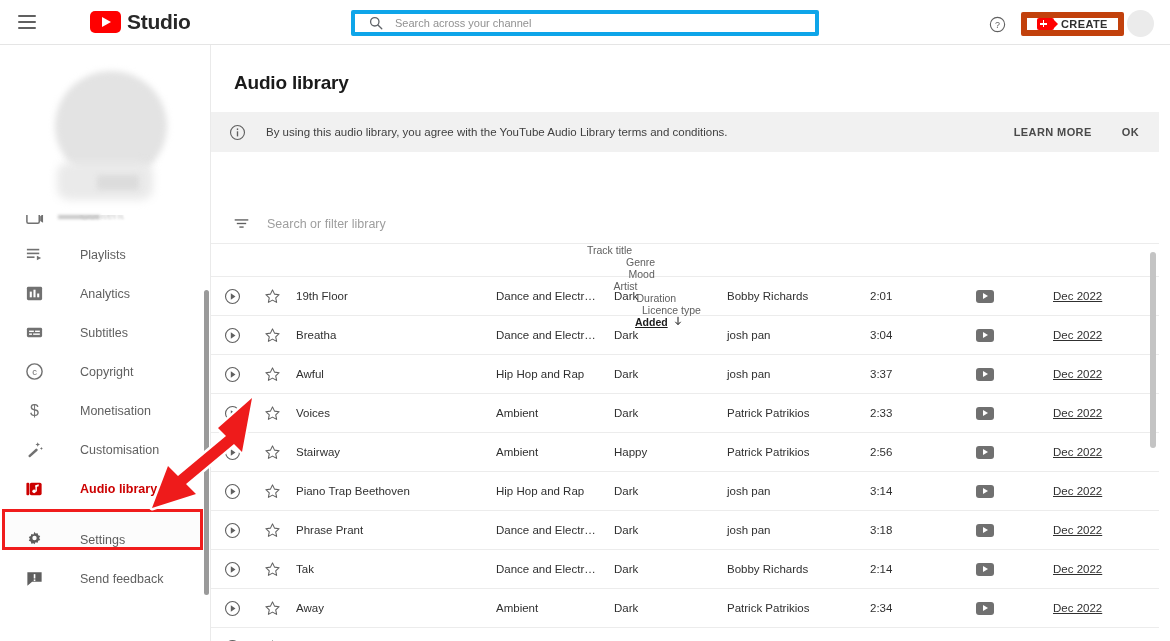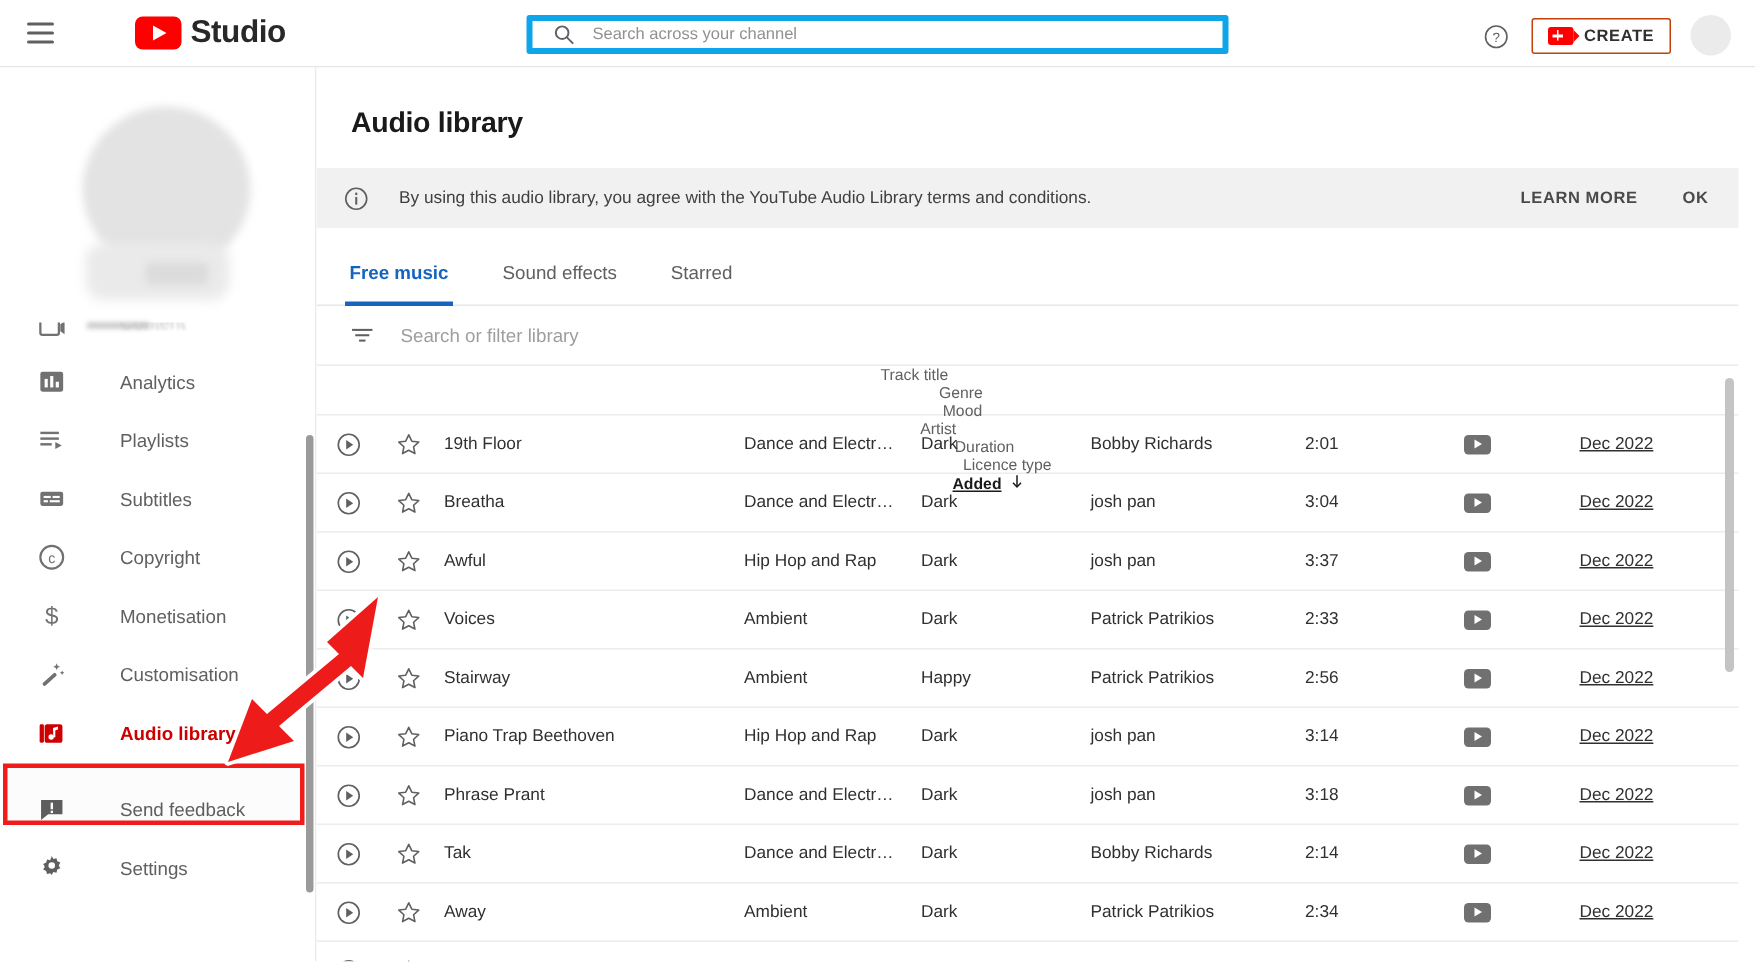--- a/index.html
+++ b/index.html
@@ -43,21 +43,21 @@
   .search-ico { margin-left: 14px; margin-right: 12px; display:flex; }
   .search-input {
     border: none; outline: none; font-size: 11px; color: #909090;
     font-family: "Liberation Sans", sans-serif; width: 400px; background: transparent;
   }
   .search-input::placeholder { color: #919191; }
 
   .help-btn { position:absolute; left: 989px; top: 16px; cursor:pointer; }
   .create-btn {
     position:absolute; left: 1021px; top: 12px; height: 24px;
-    border: 1px solid #c2410c; border-radius: 2px; background: #fff;
+    border: 6px solid #c2410c; border-radius: 2px; background: #fff;
     display:flex; align-items:center; padding: 0 10px; cursor:pointer;
   }
   .cam-ico {
     width: 17px; height: 12px; background: #ff0000; border-radius: 2px;
     position: relative; margin-right: 7px; display:flex; align-items:center; justify-content:center;
   }
   .cam-ico::before { content:""; position:absolute; left:3px; top:5px; width:7px;height:1.6px;background:#fff; }
   .cam-ico::after  { content:""; position:absolute; left:5.7px; top:2.3px; width:1.6px;height:7px;background:#fff; }
   .cam-lens { position:absolute; right:-4px; top:2px; width:0;height:0;
               border-left:4px solid #ff0000;border-top:4px solid transparent;border-bottom:4px solid transparent; }
@@ -251,39 +251,39 @@
               <rect x="2" y="5" width="13" height="10" rx="1.5" fill="none" stroke="#717171" stroke-width="1.6"></rect>
               <path d="M16 7.5l3-2v9l-3-2z" fill="#717171"></path>
             </svg>
         </span>
         <span class="lbl">Content</span>
       </div>
 
       <div class="nav-item">
         <span class="ico">
           <svg width="19" height="19" viewBox="0 0 20 20">
+              <rect x="2" y="4" width="13" height="1.7" fill="#717171"></rect>
+              <rect x="2" y="8" width="13" height="1.7" fill="#717171"></rect>
+              <rect x="2" y="12" width="8" height="1.7" fill="#717171"></rect>
+              <path d="M12.5 11.3l4.5 2.4-4.5 2.4z" fill="#717171"></path>
+            </svg>
+        </span>
+        <span class="lbl">Playlists</span>
+      </div>
+
+      <div class="nav-item">
+        <span class="ico">
+          <svg width="19" height="19" viewBox="0 0 20 20">
               <rect x="2" y="3" width="16" height="14" rx="1.5" fill="#717171"></rect>
               <rect x="5" y="8" width="2.2" height="6" fill="#fff"></rect>
               <rect x="8.9" y="6" width="2.2" height="8" fill="#fff"></rect>
               <rect x="12.8" y="10" width="2.2" height="4" fill="#fff"></rect>
             </svg>
         </span>
         <span class="lbl">Analytics</span>
-      </div>
-
-      <div class="nav-item">
-        <span class="ico">
-          <svg width="19" height="19" viewBox="0 0 20 20">
-              <rect x="2" y="4" width="13" height="1.7" fill="#717171"></rect>
-              <rect x="2" y="8" width="13" height="1.7" fill="#717171"></rect>
-              <rect x="2" y="12" width="8" height="1.7" fill="#717171"></rect>
-              <path d="M12.5 11.3l4.5 2.4-4.5 2.4z" fill="#717171"></path>
-            </svg>
-        </span>
-        <span class="lbl">Playlists</span>
       </div>
 
 
       <div class="nav-item">
         <span class="ico">
           <svg width="19" height="19" viewBox="0 0 20 20">
               <rect x="2" y="5" width="16" height="10" rx="1.5" fill="#717171"></rect>
               <rect x="4.3" y="8" width="5" height="1.5" fill="#fff"></rect>
               <rect x="10.6" y="8" width="5" height="1.5" fill="#fff"></rect>
               <rect x="4.3" y="11" width="3" height="1.5" fill="#fff"></rect>
@@ -334,36 +334,36 @@
           </svg>
         </span>
         <span class="lbl">Audio library</span>
       </div>
 
       <div class="nav-sep"></div>
 
       <div class="nav-item">
         <span class="ico">
           <svg width="19" height="19" viewBox="0 0 20 20">
+              <path d="M10 1.8l1.1 2 2.2-.5.6 2.2 2.1.9-1.1 2 1.1 2-2.1.9-.6 2.2-2.2-.5L10 15l-1.1-1.1-2.2.5-.6-2.2-2.1-.9 1.1-2-1.1-2 2.1-.9.6-2.2 2.2.5z" fill="#5f5f5f"></path>
+              <circle cx="10" cy="8.4" r="2.3" fill="#fff"></circle>
+            </svg>
+        </span>
+        <span class="lbl">Settings</span>
+      </div>
+
+      <div class="nav-item">
+        <span class="ico">
+          <svg width="19" height="19" viewBox="0 0 20 20">
               <path d="M2.5 3.5h15v10h-10l-5 4z" fill="#5f5f5f"></path>
               <rect x="9.2" y="5.4" width="1.7" height="4.6" fill="#fff"></rect>
               <rect x="9.2" y="11" width="1.7" height="1.7" fill="#fff"></rect>
             </svg>
         </span>
         <span class="lbl">Send feedback</span>
-      </div>
-
-      <div class="nav-item">
-        <span class="ico">
-          <svg width="19" height="19" viewBox="0 0 20 20">
-              <path d="M10 1.8l1.1 2 2.2-.5.6 2.2 2.1.9-1.1 2 1.1 2-2.1.9-.6 2.2-2.2-.5L10 15l-1.1-1.1-2.2.5-.6-2.2-2.1-.9 1.1-2-1.1-2 2.1-.9.6-2.2 2.2.5z" fill="#5f5f5f"></path>
-              <circle cx="10" cy="8.4" r="2.3" fill="#fff"></circle>
-            </svg>
-        </span>
-        <span class="lbl">Settings</span>
       </div>
     </div>
 
     <div class="sidebar-scroll"></div>
   </div>
 
   <div class="audio-highlight"></div>
 
   <div class="arrow-anno">
     <svg width="130" height="130" viewBox="0 0 130 130">
@@ -385,31 +385,20 @@
             <rect x="9.2" y="5.2" width="1.6" height="1.9" fill="#5f5f5f"></rect>
           </svg>
       </span>
       <span class="notice-text">By using this audio library, you agree with the YouTube Audio Library terms and conditions.</span>
       <span class="notice-actions">
         <span class="notice-btn">LEARN MORE</span>
         <span class="notice-btn">OK</span>
       </span>
     </div>
 
-    <div class="tabs">
-      <div class="tab active">
-        <span>Free music</span>
-      </div>
-      <div class="tab">
-        <span>Sound effects</span>
-      </div>
-      <div class="tab">
-        <span>Starred</span>
-      </div>
-    </div>
 
     <div class="filter-row">
       <span class="filter-ico">
         <svg width="17" height="17" viewBox="0 0 20 20">
             <rect x="2" y="5" width="16" height="1.6" fill="#606060"></rect>
             <rect x="4.5" y="9.2" width="11" height="1.6" fill="#606060"></rect>
             <rect x="7.5" y="13.4" width="5" height="1.6" fill="#606060"></rect>
           </svg>
       </span>
       <input class="filter-input" type="text" placeholder="Search or filter library" style="">

